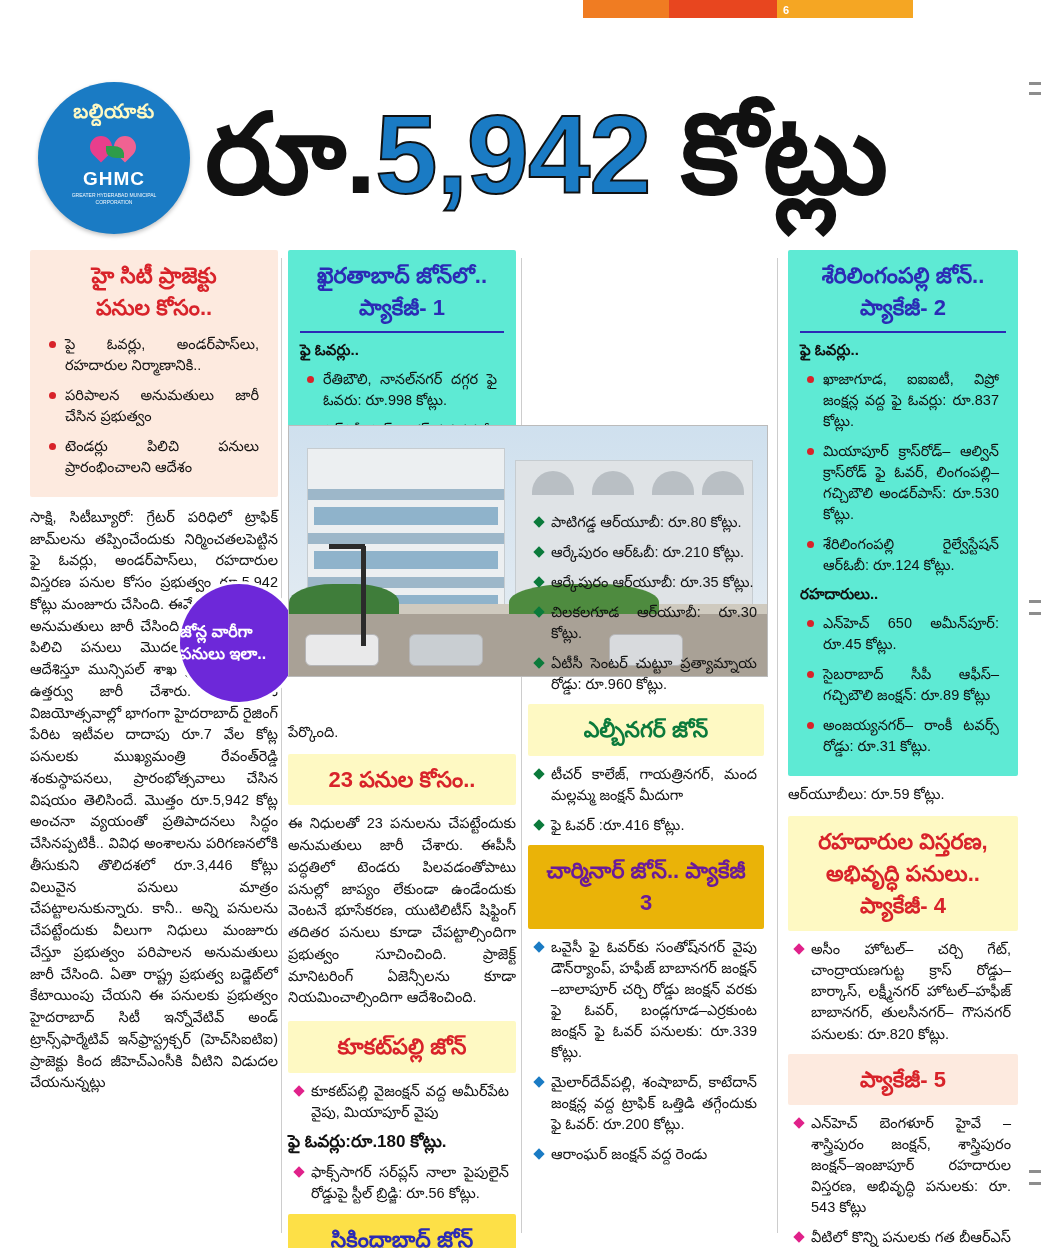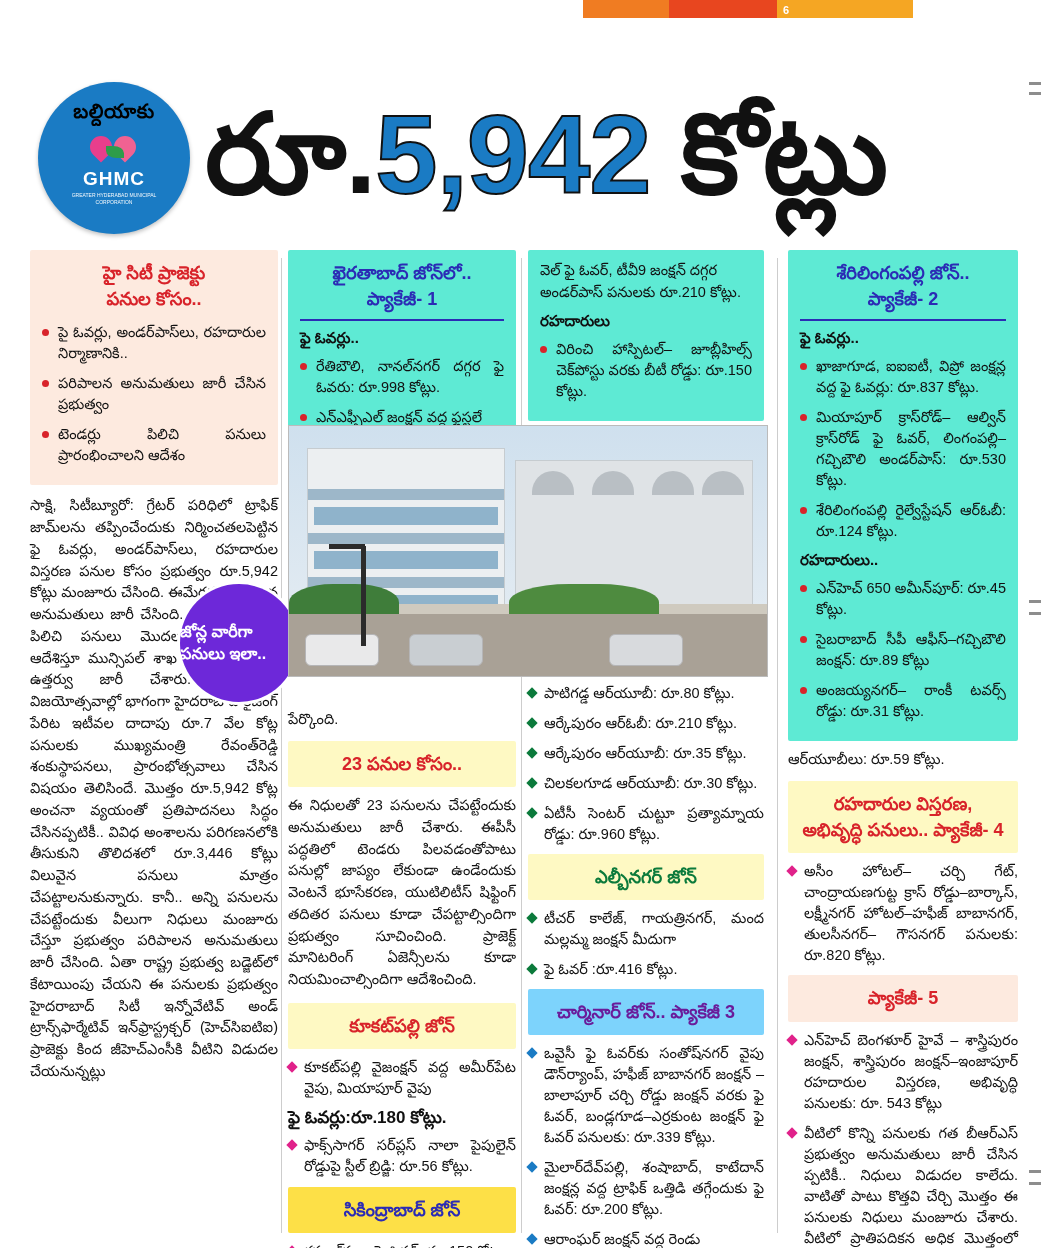--- a/index.html
+++ b/index.html
@@ -29,21 +29,21 @@
   .edge.e5{top:1170px;}
   .edge.e6{top:1182px;}
 
   
   .masthead{position:absolute;left:0;top:60px;width:1047px;height:190px;}
   .logo{
     position:absolute;left:38px;top:22px;width:152px;height:152px;border-radius:50%;
     background:#1a7bc4;box-shadow:0 2px 4px rgba(0,0,0,.25);
     display:flex;flex-direction:column;align-items:center;justify-content:flex-start;
   }
-  .logo .l1{color:#000000;font-size:20px;font-weight:bold;margin-top:18px;letter-spacing:.5px;}
+  .logo .l1{color:#fef9c3;font-size:20px;font-weight:bold;margin-top:18px;letter-spacing:.5px;}
   .logo .emblem{width:52px;height:34px;margin-top:4px;position:relative;}
   .logo .emblem .p1,.logo .emblem .p2{position:absolute;width:22px;height:22px;border-radius:50% 50% 50% 0;background:#e83e8c;transform:rotate(-45deg);top:4px;}
   .logo .emblem .p1{left:2px;}
   .logo .emblem .p2{left:26px;background:#f06292;}
   .logo .emblem .leaf{position:absolute;left:18px;top:14px;width:18px;height:12px;background:#2e9c4a;border-radius:0 60% 0 60%;}
   .logo .l2{color:#fff;font-size:19px;font-weight:bold;letter-spacing:1px;margin-top:2px;}
   .logo .l3{color:#fff;font-size:5px;margin-top:2px;text-align:center;line-height:1.3;width:120px;opacity:.95;}
 
   .headline{
     position:absolute;left:205px;top:10px;width:830px;height:180px;
@@ -61,32 +61,32 @@
   .c3{left:528px;width:236px;}
   .c4{left:788px;width:230px;}
 
   .vrule{position:absolute;top:258px;width:1px;height:975px;background:#cdcdcd;}
 
   
   .box{border-radius:2px;padding:10px 12px;box-sizing:border-box;}
   .box-pink{background:#fef9c3;}
   .box-peach{background:#fdeadf;}
   .box-lav{background:#5eead4;}
-  .box-lilac{background:#7dd3fc;}
+  .box-lilac{background:#eab308;}
   .box-blue{background:#fde047;}
 
   .bx-title{
-    text-align:center;font-weight:bold;color:#2b2bb5;font-size:18px;line-height:1.45;
+    text-align:center;font-weight:bold;color:#2b2bb5;font-size:22px;line-height:1.45;
   }
   .bx-title.red{color:#d8232a;}
   .bx-title.green{color:#0b7a3b;}
   .bx-title.purple{color:#6a1b9a;}
   .underline{height:2px;background:#2b2bb5;margin:7px 0 8px;}
 
-  ul.bul{list-style:none;margin:0;padding:0;}
+  ul.bul{list-style:none;margin:7px;padding:0;}
   ul.bul li{
     position:relative;padding-left:16px;margin-bottom:9px;
     font-size:14.5px;line-height:1.45;color:#111;text-align:justify;
   }
   ul.bul li:before{
     content:"";position:absolute;left:0;top:7px;width:7px;height:7px;border-radius:50%;
     background:#d8232a;
   }
   ul.bul.diamond li:before{
     width:8px;height:8px;border-radius:0;transform:rotate(45deg);background:#1a7bc4;top:6px;
@@ -251,27 +251,20 @@
     <div class="green g2" style="left:220px;width:150px;"></div>
     <div class="road"></div>
     <div class="car" style="left:16px;"></div>
     <div class="car" style="left:120px;background:#c9ced2;"></div>
     <div class="car" style="left:320px;background:#d8dadd;"></div>
     <div class="pole-arm"></div>
     <div class="pole"></div>
   </div>
 
   <div class="col c3">
-    <div class="box box-lav">
-      <div style="font-size:14.5px;line-height:1.5;">వెల్ ఫై ఓవర్, టీవీ9 జంక్షన్ దగ్గర అండర్‌పాస్ పనులకు రూ.210 కోట్లు.</div>
-      <div style="font-size:15px;font-weight:bold;margin:8px 0 6px;">రహదారులు</div>
-      <ul class="bul">
-        <li>విరించి హాస్పిటల్– జూబ్లీహిల్స్ చెక్‌పోస్టు వరకు బీటీ రోడ్డు: రూ.150 కోట్లు.</li>
-      </ul>
-    </div>
     <div style="height:256px;"></div>
     <ul class="bul diamond green" style="margin-top:6px;">
       <li>పాటిగడ్డ ఆర్‌యూబీ: రూ.80 కోట్లు.</li>
       <li>ఆర్కేపురం ఆర్‌ఓబీ: రూ.210 కోట్లు.</li>
       <li>ఆర్కేపురం ఆర్‌యూబీ: రూ.35 కోట్లు.</li>
       <li>చిలకలగూడ ఆర్‌యూబీ: రూ.30 కోట్లు.</li>
       <li>ఏటీసీ సెంటర్ చుట్టూ ప్రత్యామ్నాయ రోడ్డు: రూ.960 కోట్లు.</li>
     </ul>
 
     <div class="box box-pink" style="margin-top:8px;">

